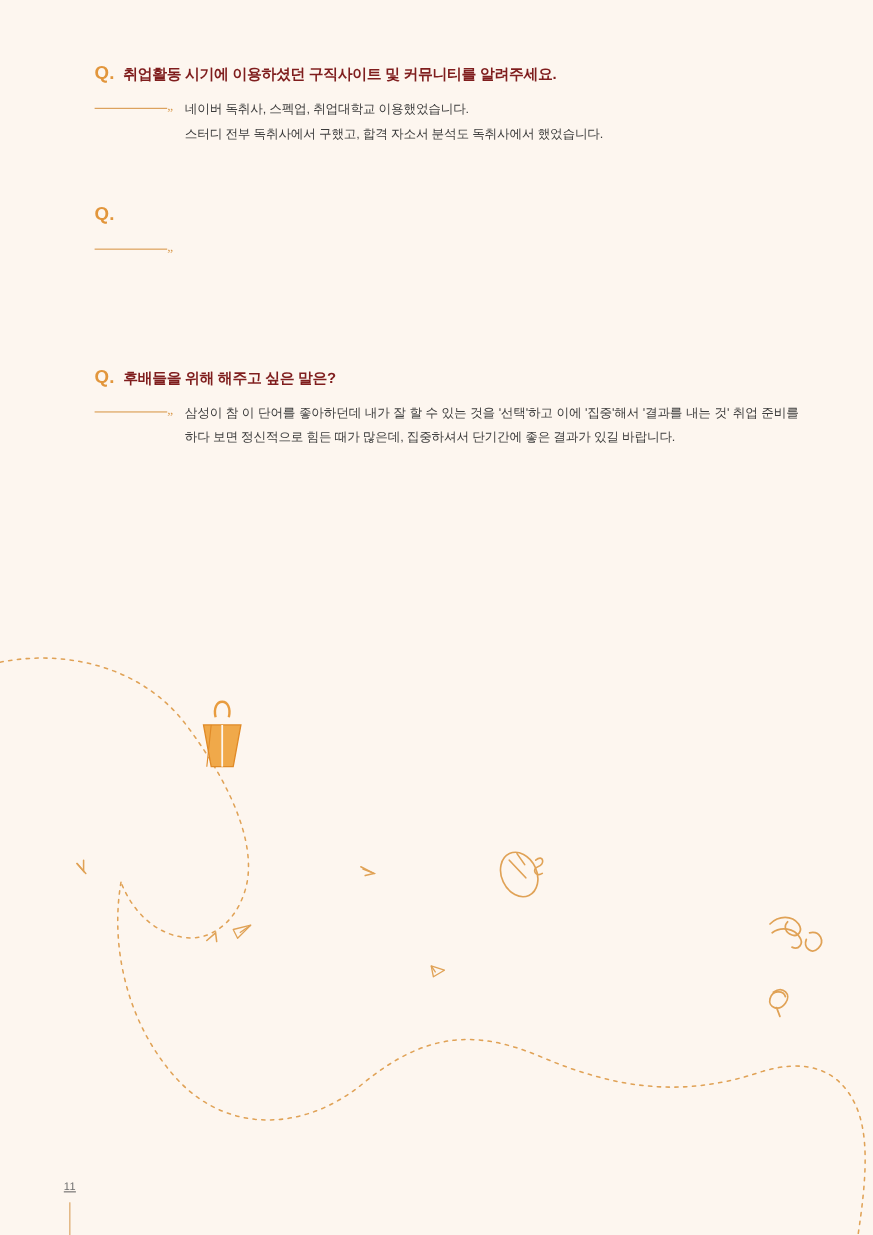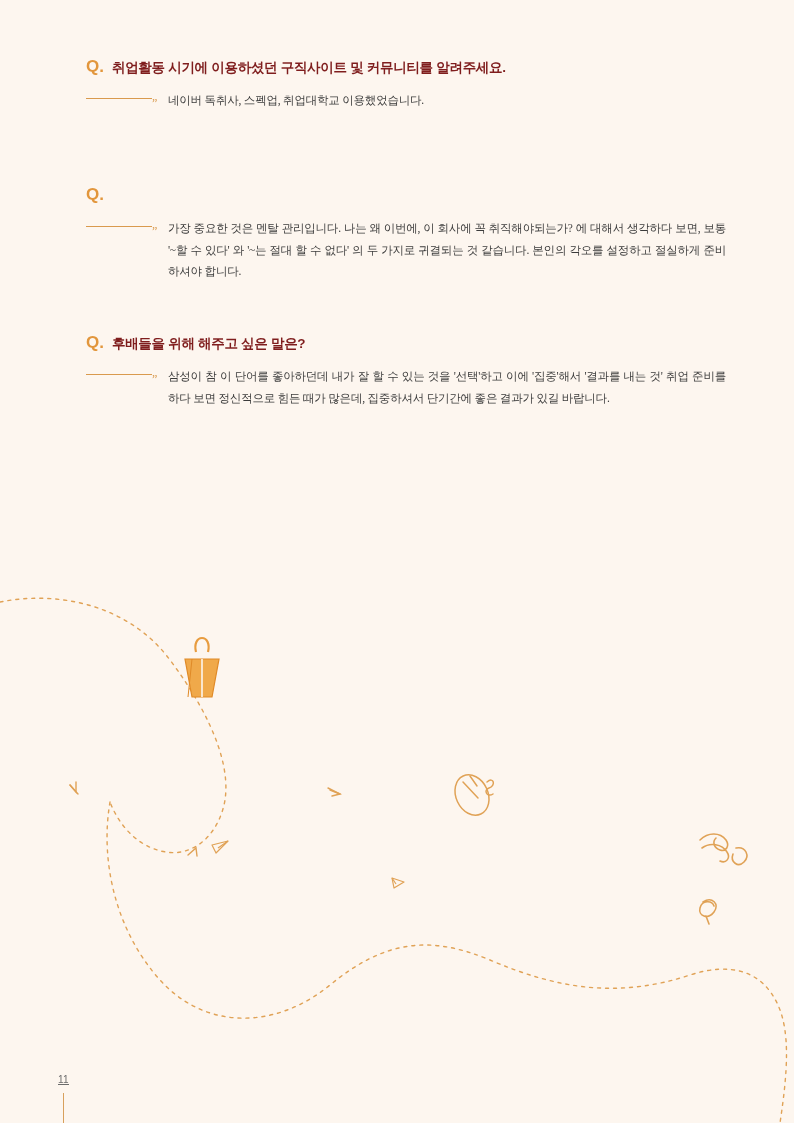--- a/index.html
+++ b/index.html
@@ -83,21 +83,20 @@
   .a-text {
     flex: 1 1 auto;
     color: #3b3b3b;
     font-size: 11.5px;
     line-height: 1.85;
     letter-spacing: -0.2px;
     text-align: justify;
   }
   .a-text p {
     margin: 0;
-    font-family: Liberation Serif, serif;
   }
 
   
   .page-number {
     position: absolute;
     left: 58px;
     top: 1074px;
     color: #6b6b6b;
     font-size: 10px;
     letter-spacing: 0.3px;
@@ -134,36 +133,34 @@
         <span class="q-mark">Q.</span>
         <span class="q-text">취업활동 시기에 이용하셨던 구직사이트 및 커뮤니티를 알려주세요.</span>
       </div>
       <div class="a-row">
         <span class="a-lead">
           <span class="rule"></span>
           <span class="quote">„</span>
         </span>
         <div class="a-text">
           <p>네이버 독취사, 스펙업, 취업대학교 이용했었습니다.</p>
+          <p>스터디 전부 독취사에서 구했고, 합격 자소서 분석도 독취사에서 했었습니다.</p>
         </div>
       </div>
     </div>
 
     <div class="qa-block" style="top:185px;">
       <div class="q-row">
         <span class="q-mark">Q.</span>
       </div>
       <div class="a-row">
         <span class="a-lead">
           <span class="rule"></span>
           <span class="quote">„</span>
         </span>
-        <div class="a-text">
-          <p>가장 중요한 것은 멘탈 관리입니다. 나는 왜 이번에, 이 회사에 꼭 취직해야되는가? 에 대해서 생각하다 보면, 보통 '~할 수 있다' 와 '~는 절대 할 수 없다' 의 두 가지로 귀결되는 것 같습니다. 본인의 각오를 설정하고 절실하게 준비하셔야 합니다.</p>
-        </div>
       </div>
     </div>
 
     <div class="qa-block" style="top:333px;">
       <div class="q-row">
         <span class="q-mark">Q.</span>
         <span class="q-text">후배들을 위해 해주고 싶은 말은?</span>
       </div>
       <div class="a-row">
         <span class="a-lead">

